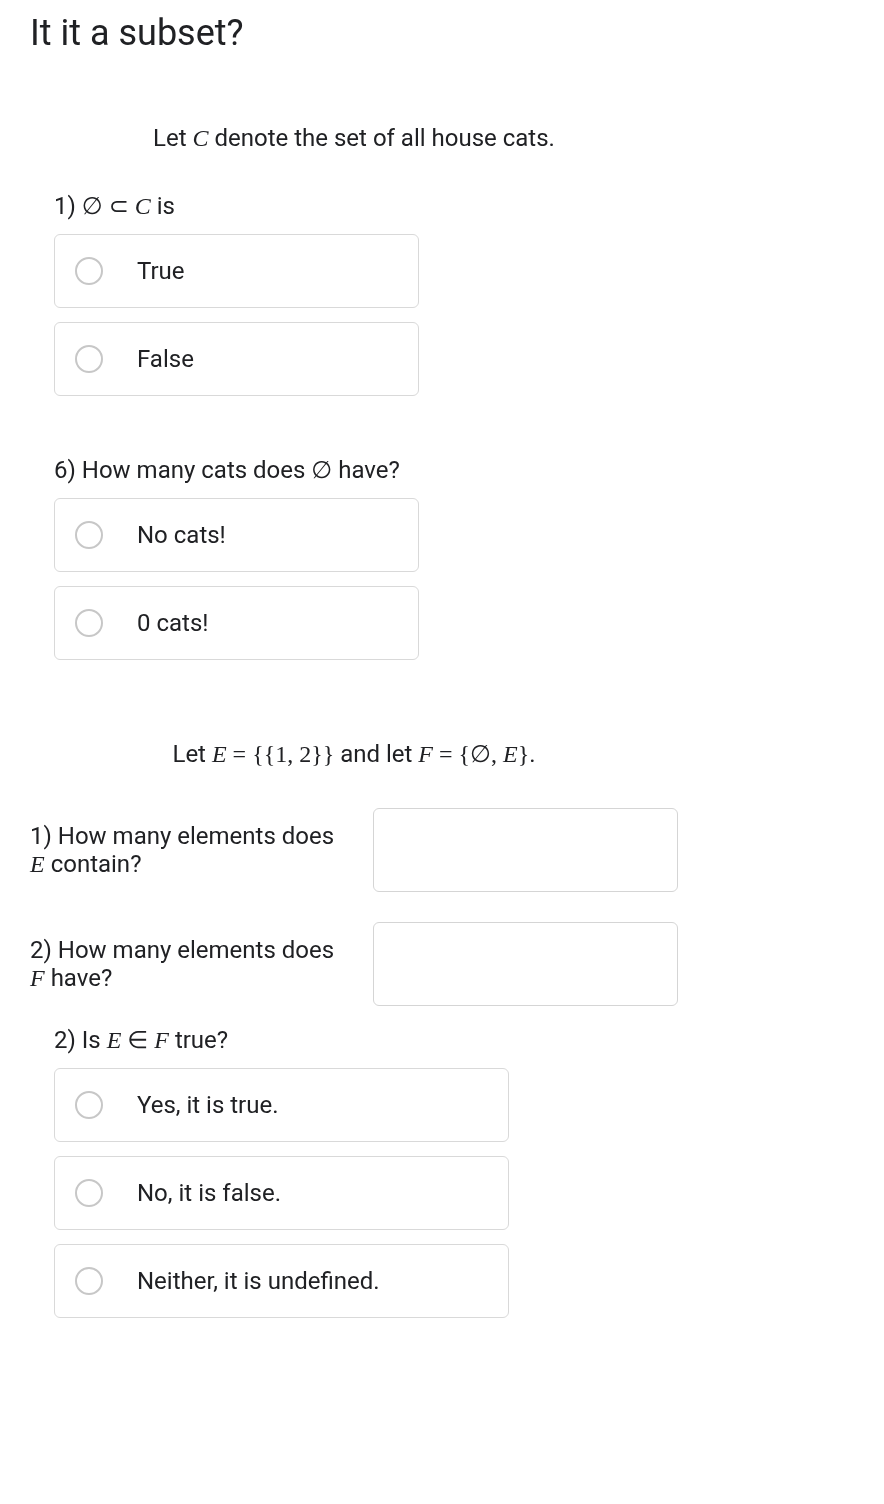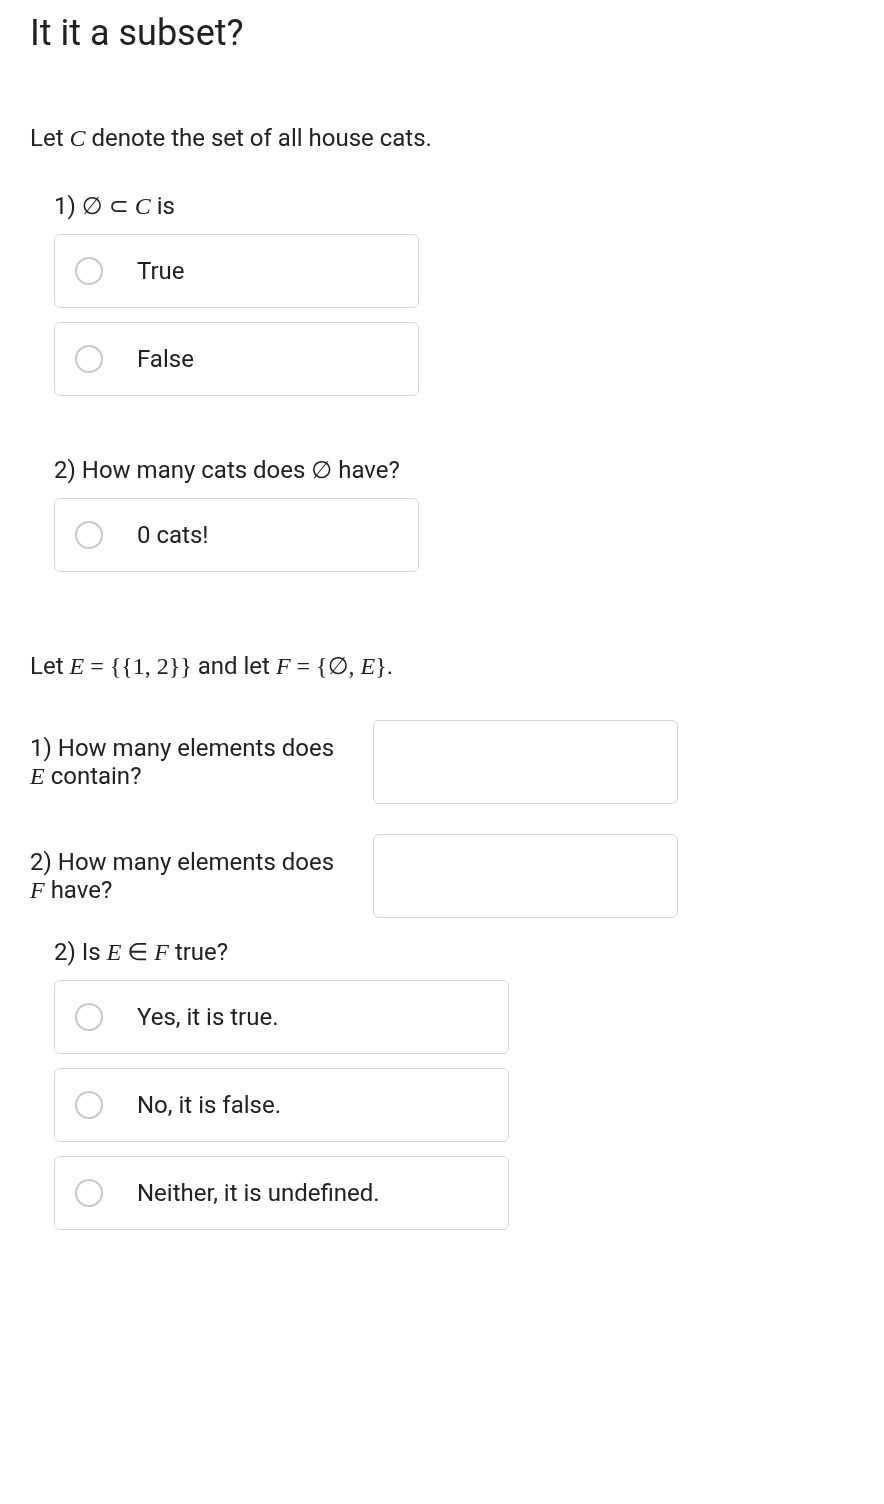--- a/index.html
+++ b/index.html
@@ -17,20 +17,21 @@
   }
   h1.title {
     font-weight: 400;
     font-size: 36px;
     margin: 0 0 60px 0;
     color: #202124;
   }
   .intro {
     font-size: 24px;
     margin: 70px 0 40px 0;
+    text-align: center;
   }
   .question-block {
     margin: 40px 0 60px 0;
     padding-left: 24px;
   }
   .q-label {
     font-size: 24px;
     margin-bottom: 14px;
   }
   .option {
@@ -109,21 +110,25 @@
       <span class="opt-text">True</span>
     </div>
     <div class="option opt-narrow">
       <span class="radio"></span>
       <span class="opt-text">False</span>
     </div>
   </div>
 
   <div class="question-block">
     <div class="q-label">
-      <span>2) How many cats does </span><span class="emptyset">∅</span><span> have?</span>
+      <span>6) How many cats does </span><span class="emptyset">∅</span><span> have?</span>
+    </div>
+    <div class="option opt-narrow">
+      <span class="radio"></span>
+      <span class="opt-text">No cats!</span>
     </div>
     <div class="option opt-narrow">
       <span class="radio"></span>
       <span class="opt-text">0 cats!</span>
     </div>
   </div>
 
   <div class="intro" style="margin-top:80px;">
     <span>Let </span><span class="mathvar">E</span><span class="mathsym"> = </span><span class="mathset">{{1, 2}}</span><span> and let </span><span class="mathvar">F</span><span class="mathsym"> = </span><span class="mathset"><span class="mathsym">{</span><span class="emptyset">∅</span><span class="mathsym">, </span><span class="mathvar">E</span><span class="mathsym">}</span></span><span>.</span>
   </div>

